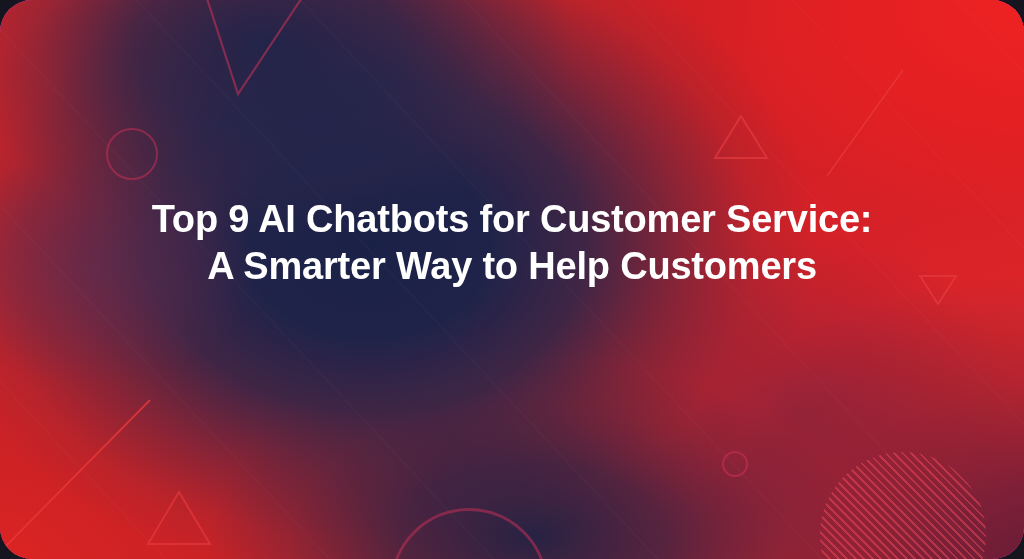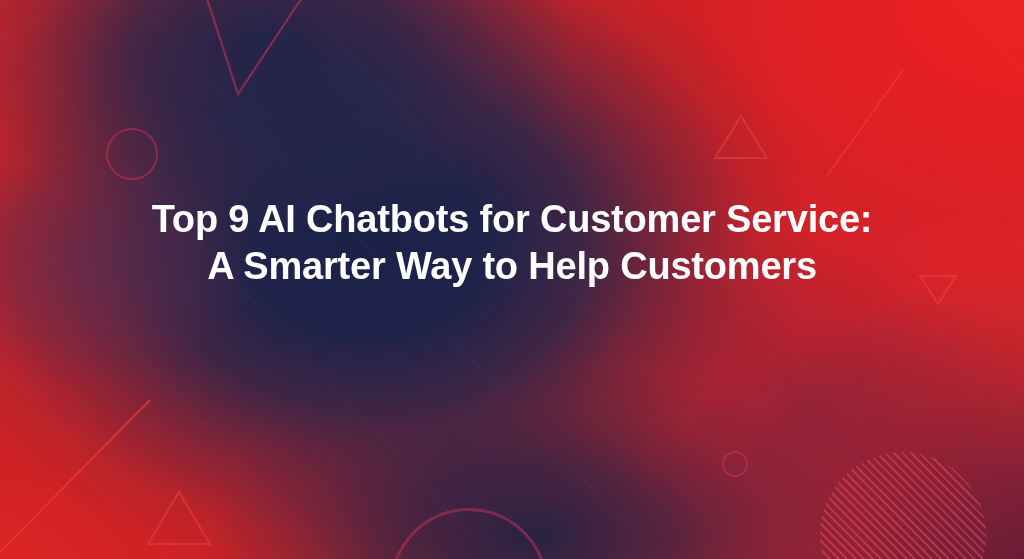--- a/index.html
+++ b/index.html
@@ -7,20 +7,21 @@
     padding: 0;
     background: #15151f;
   }
   .canvas {
     position: relative;
     width: 1024px;
     height: 559px;
     overflow: hidden;
     font-family: "Liberation Sans", sans-serif;
     background-color: #d946ef;
+    border-radius: 32px;
   }
 
   
   .bg-layer {
     position: absolute;
     inset: 0;
     pointer-events: none;
   }
   
   .bg-base {

